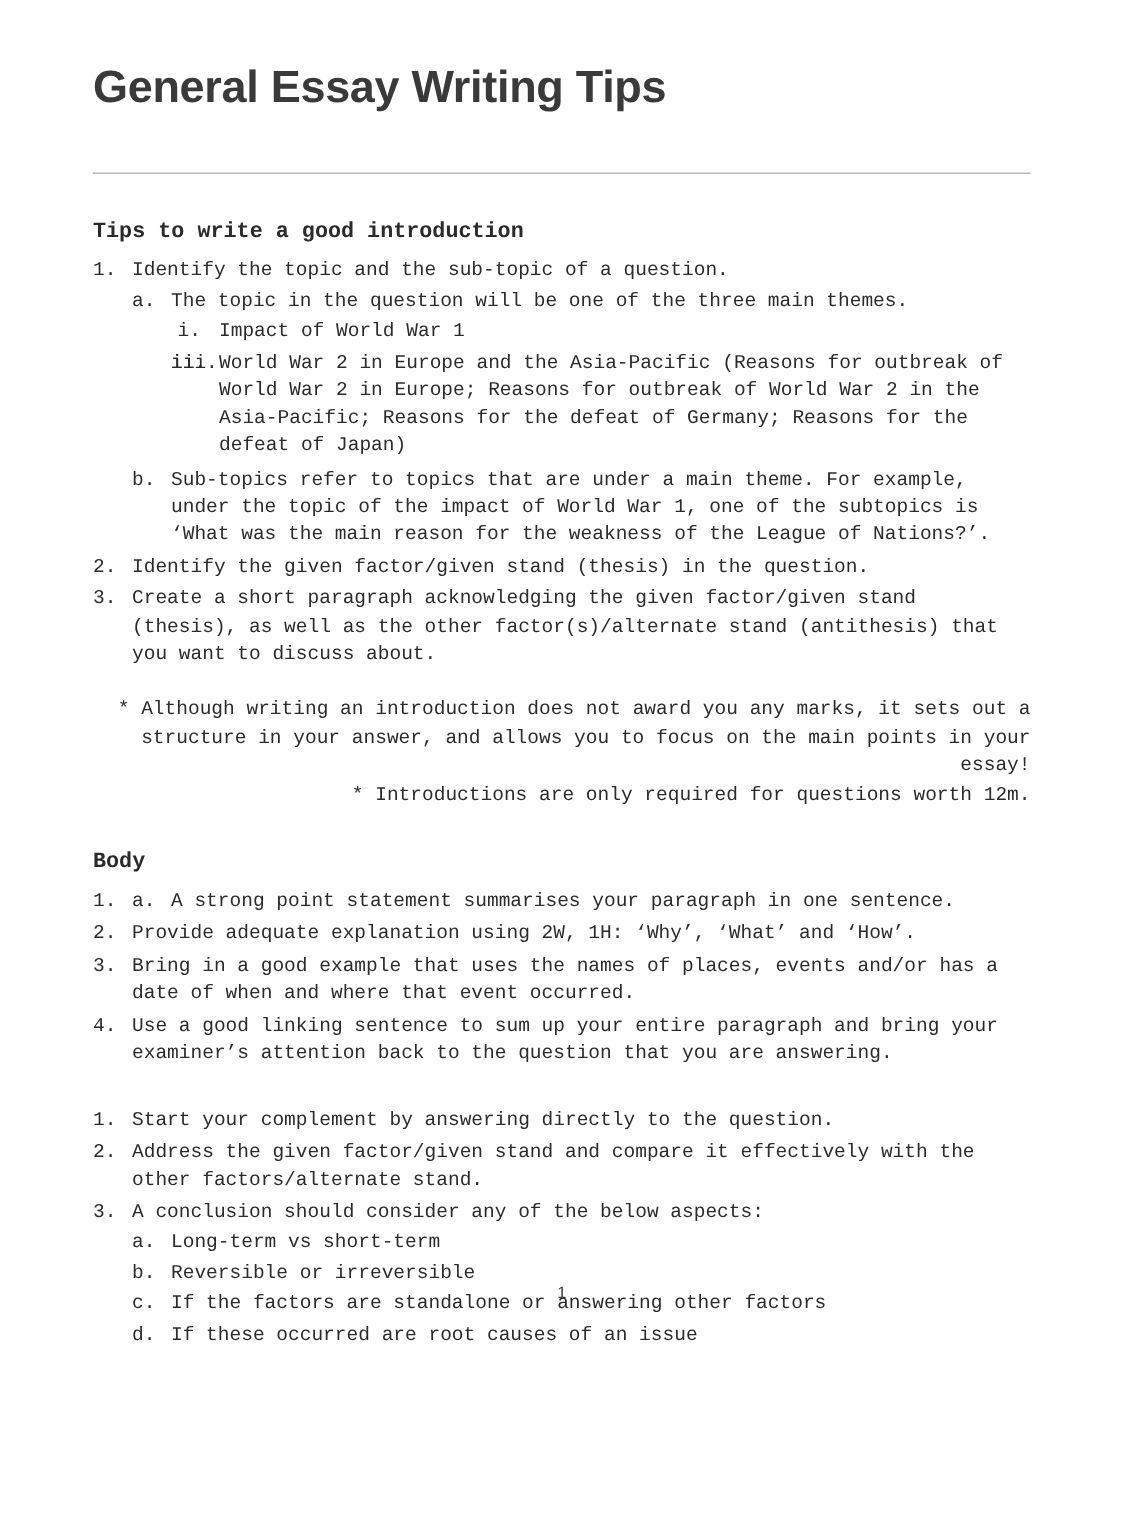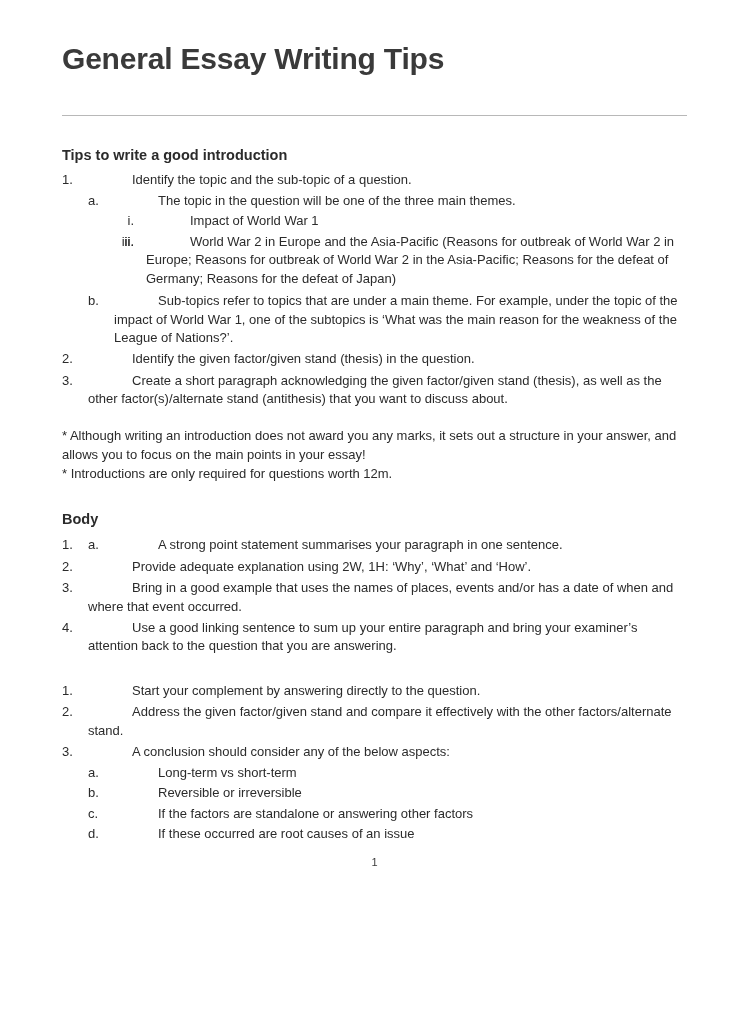--- a/index.html
+++ b/index.html
@@ -32,20 +32,21 @@
     margin: 14px 0 0 0;
     line-height: 1.15;
   }
   .rule {
     border: 0;
     border-top: 1px solid #b8b8b8;
     margin: 38px 0 0 0;
   }
   .section {
     margin-top: 30px;
+    font-family: Liberation Mono, monospace;
   }
   .section-heading {
     font-size: 14.5px;
     font-weight: bold;
     color: #2b2b2b;
     margin: 0 0 7px 0;
     line-height: 1.3;
   }
   .section + .section {
     margin-top: 26px;
@@ -106,36 +107,37 @@
     left: 0;
     top: 0;
     width: 26px;
     text-align: right;
     font-size: 13px;
     padding-right: 6px;
     box-sizing: border-box;
   }
   .notes {
     margin-top: 18px;
+    text-align: right;
   }
   .note {
     font-size: 13px;
     line-height: 1.45;
     margin: 0 0 1px 0;
   }
   .page-number {
     position: absolute;
     left: 0;
     right: 0;
     bottom: 16px;
     text-align: center;
     font-size: 11px;
     color: #3a3a3a;
   }
-  .txt { display: inline; margin-left: 44px; }
+  .txt { display: inline; }
 </style>
 </head>
 <body>
 
 <div class="page">
 
   <h1 class="doc-title">General Essay Writing Tips</h1>
   <hr class="rule">
 
   <div class="section">

